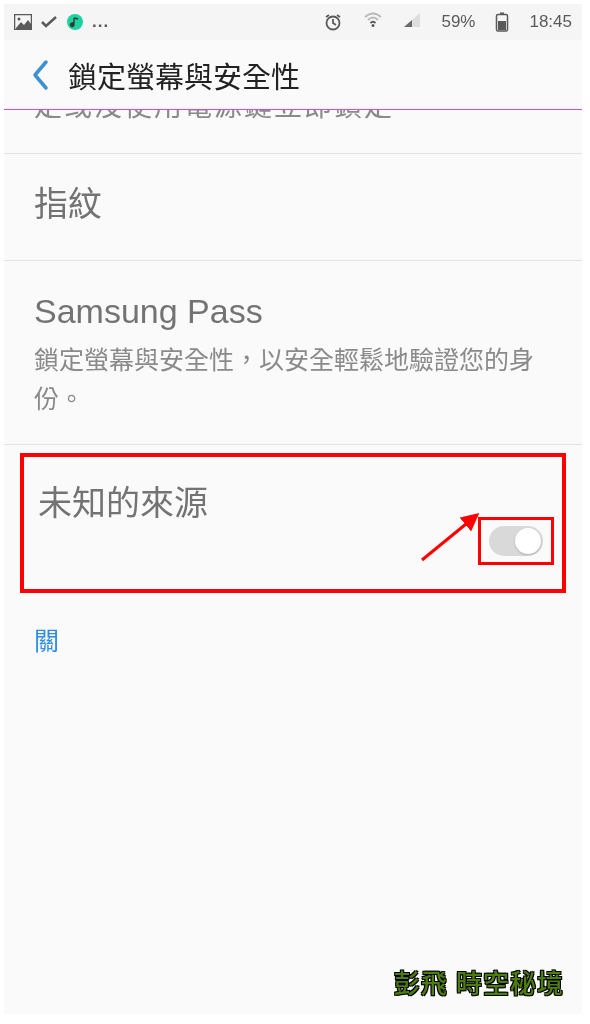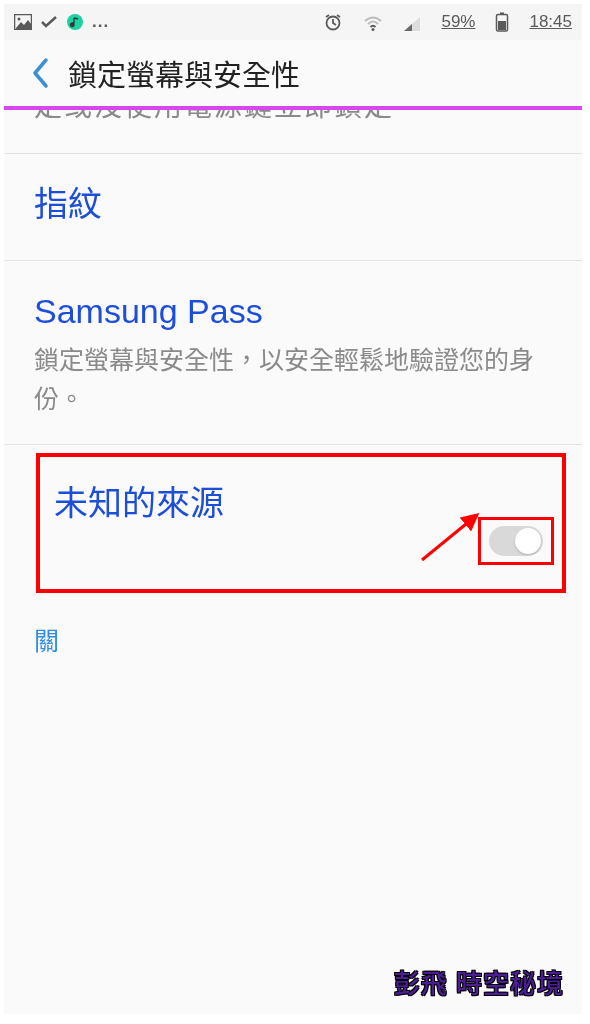--- a/index.html
+++ b/index.html
@@ -34,33 +34,32 @@
       font-size: 17px;
       color: #5a5a5a;
     }
     .status-left {
       display: flex;
       align-items: center;
       gap: 8px;
     }
     .status-right {
       display: flex;
-      align-items: flex-end;
+      align-items: flex-start;
       gap: 20px;
-      text-decoration: underline;
     }
     .status-icon-svg { display: inline-flex; align-items: center; }
     .dots { letter-spacing: 1px; font-weight: bold; }
     
     .header {
       height: 70px;
       display: flex;
       align-items: center;
       padding: 0 16px;
-      border-bottom: 4px solid #d946ef;
+      border-bottom: 1px solid #d946ef;
       background: #fafafa;
     }
     .back-btn {
       width: 40px;
       height: 40px;
       display: flex;
       align-items: center;
       justify-content: center;
       margin-right: 8px;
     }
@@ -87,39 +86,39 @@
     }
     
     .settings-list { }
     .row {
       padding: 28px 30px 26px 30px;
       border-bottom: 1px solid #e3e3e3;
       position: relative;
     }
     .row-title {
       font-size: 34px;
-      color: #1d4ed8;
+      color: #737373;
       line-height: 1.35;
       margin-bottom: 6px;
     }
     .row-sub {
       font-size: 25px;
       color: #8a8a8a;
       line-height: 1.55;
     }
     .row-status {
       font-size: 25px;
       color: #2f8de4;
       margin-top: 4px;
     }
     .row.no-border { border-bottom: none; }
     
     .highlight {
       border: 4px solid #ff0000;
-      margin: 8px 16px 14px 32px;
+      margin: 8px 16px 14px 16px;
       padding: 24px 8px 24px 14px;
       position: relative;
     }
     .highlight-row {
       display: flex;
       justify-content: space-between;
       align-items: flex-start;
     }
     .highlight-left {
       flex: 1;
@@ -151,21 +150,21 @@
       position: absolute;
       bottom: 20px;
       right: 70px;
     }
     
     .watermark {
       position: absolute;
       bottom: 14px;
       right: 18px;
       font-size: 26px;
-      color: #4c1d95;
+      color: #4d7c0f;
       text-shadow: -1px -1px 0 #000, 1px -1px 0 #000, -1px 1px 0 #000, 1px 1px 0 #000;
       font-weight: 500;
       letter-spacing: 1px;
     }
   </style>
 </head>
 <body>
 
 <div class="phone-frame">
 

